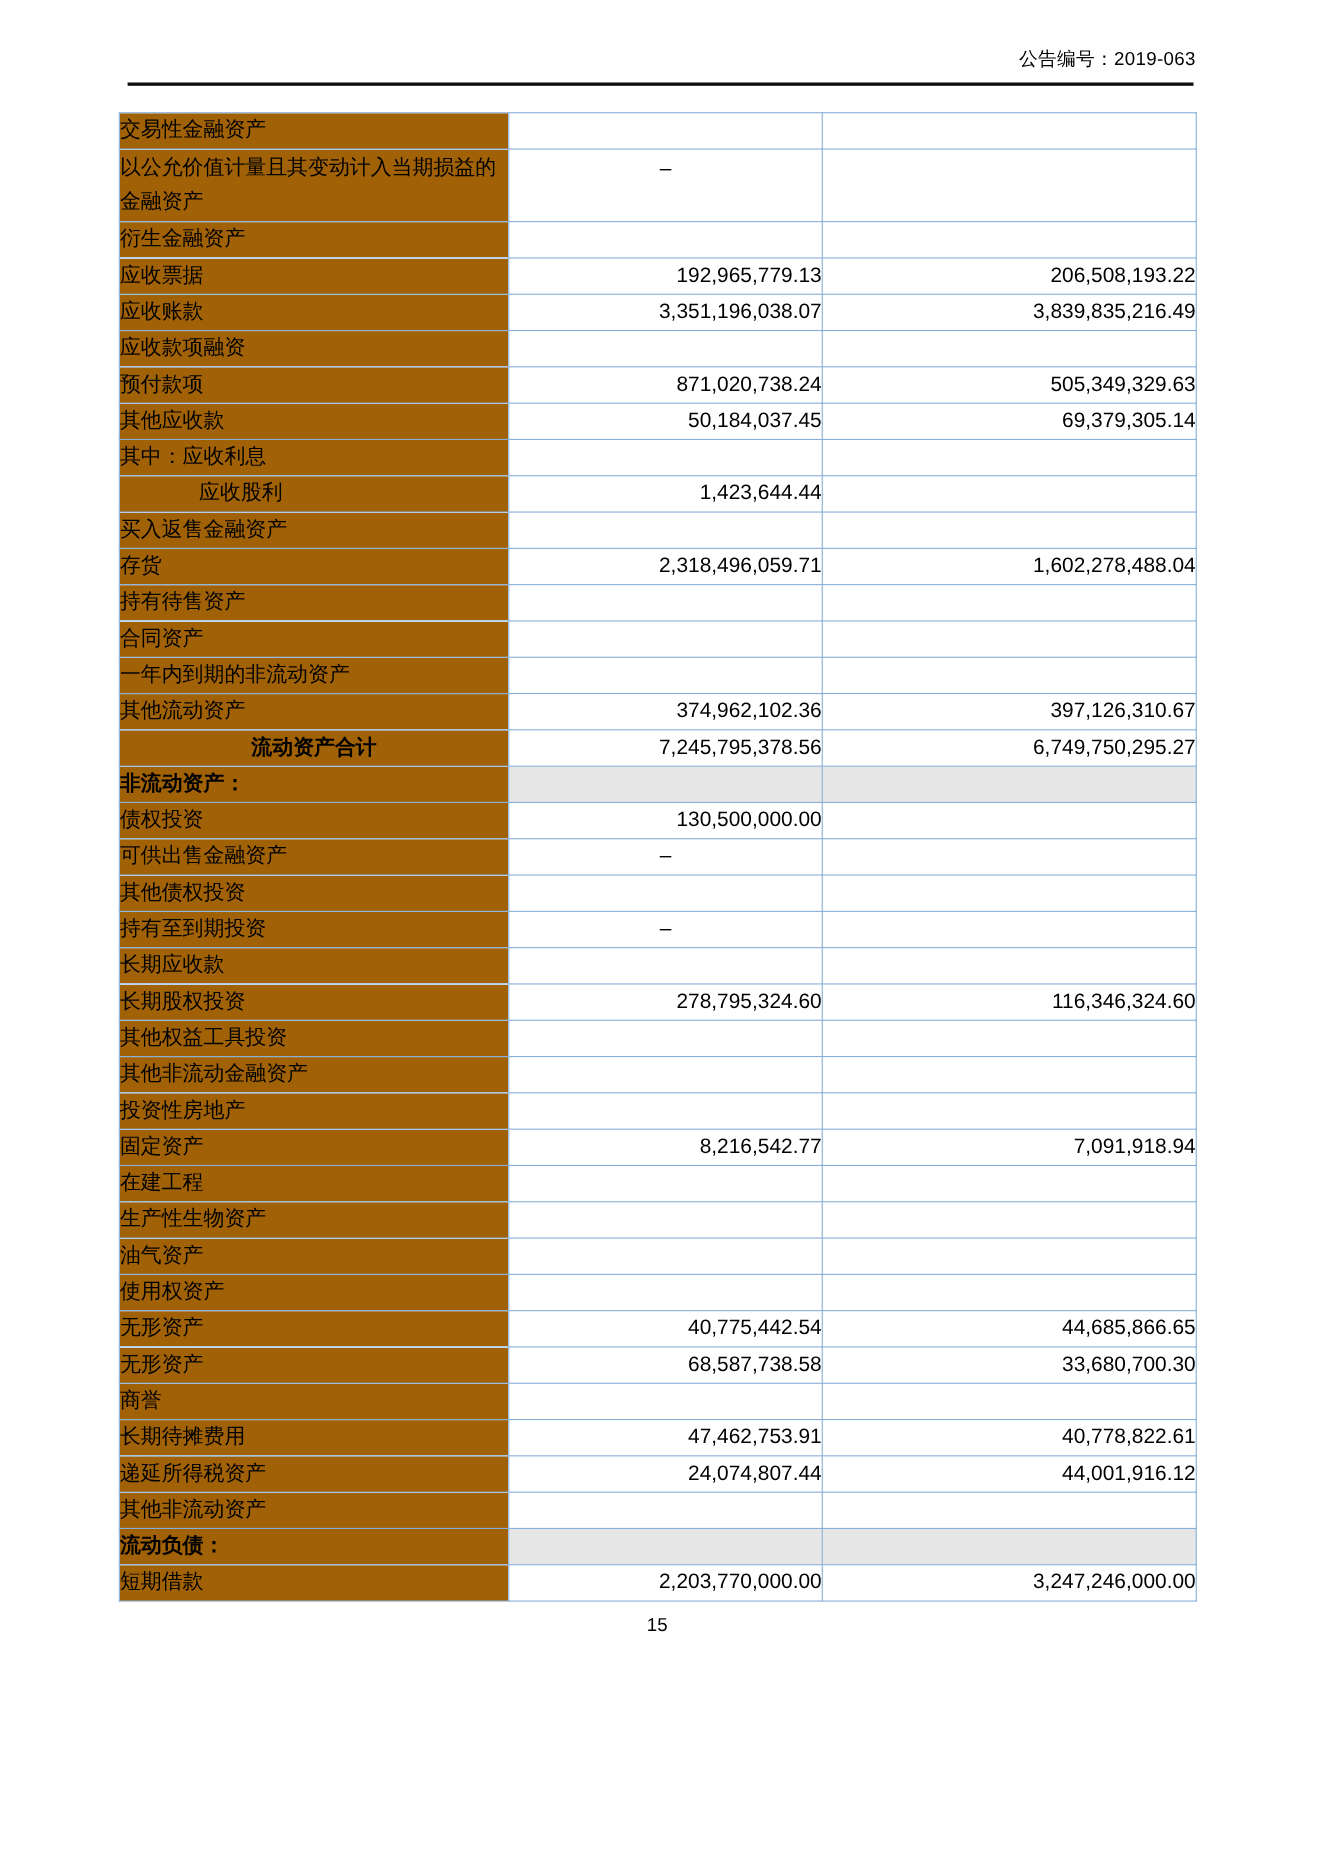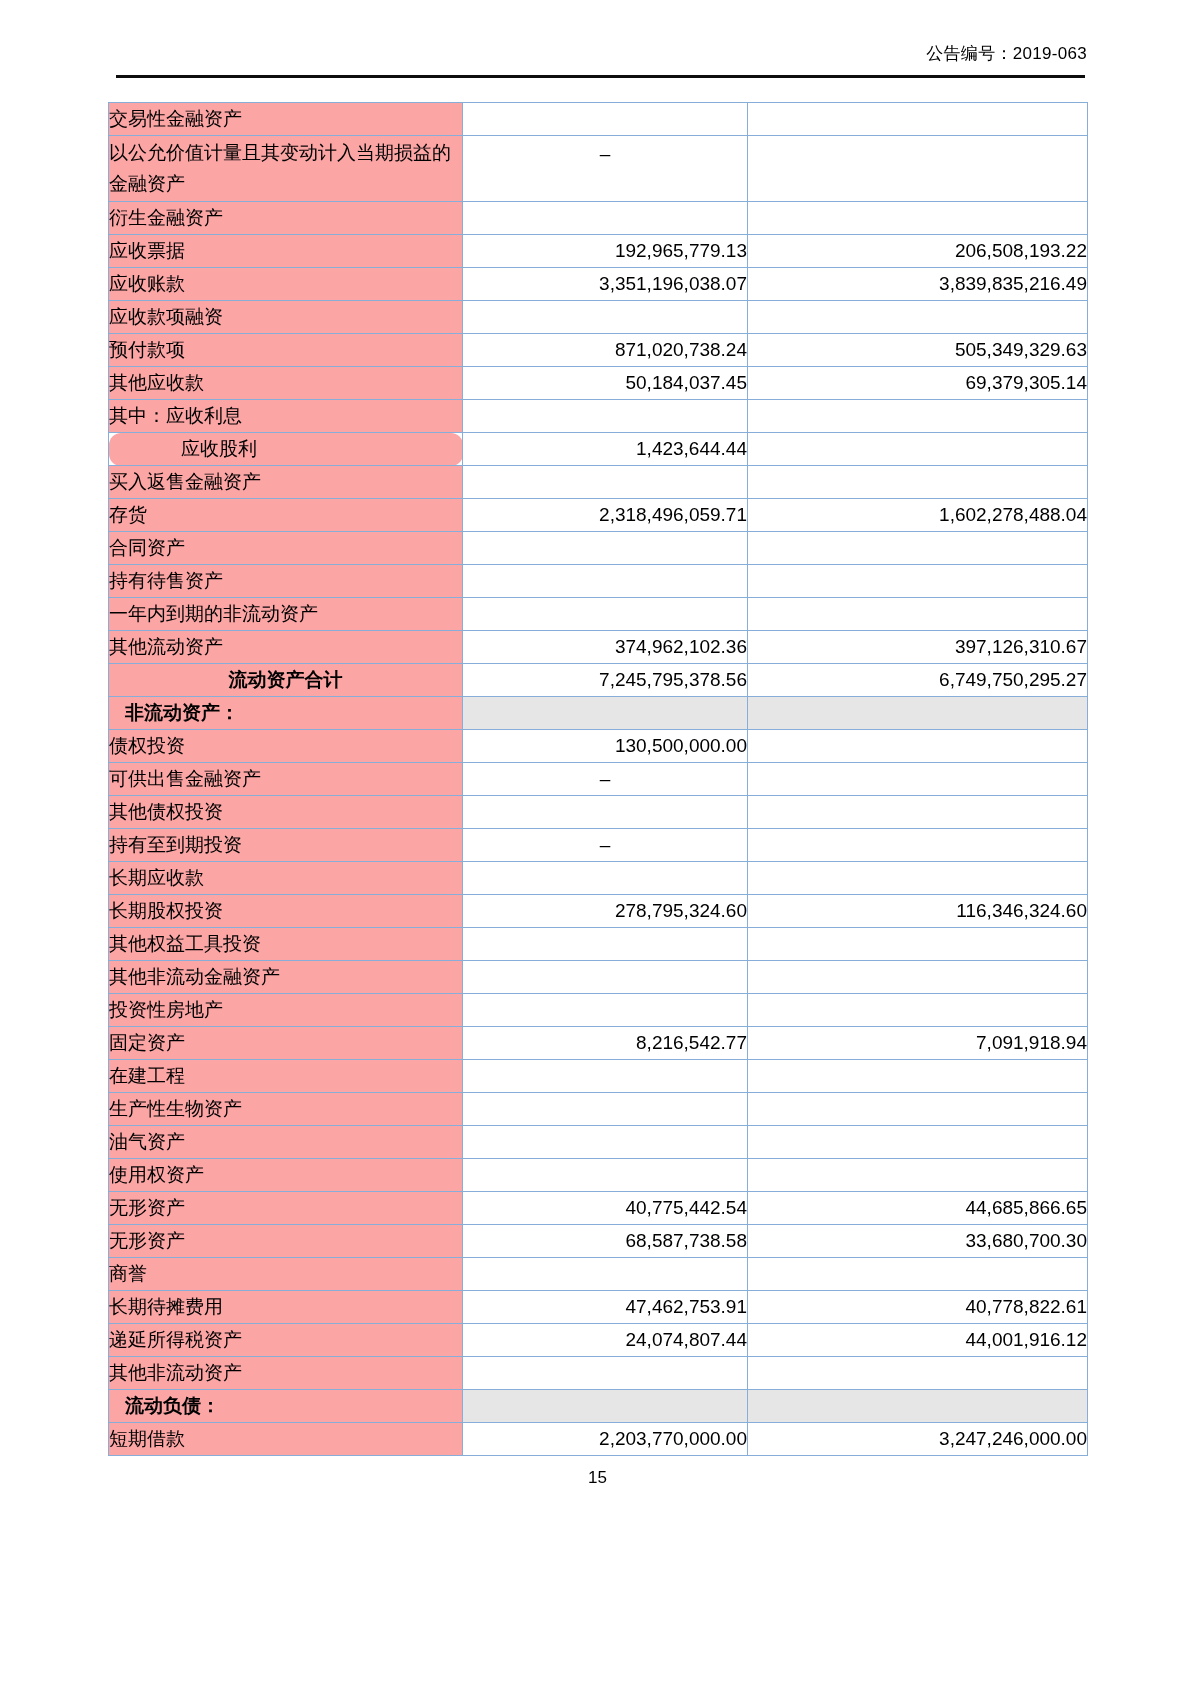--- a/index.html
+++ b/index.html
@@ -43,44 +43,44 @@
     border: 1.5px solid #87aed8;
     height: 33px;
     padding: 0;
     font-size: 19px;
     line-height: 1.15;
     vertical-align: middle;
     overflow: hidden;
     box-sizing: border-box;
   }
   td.c-label {
-    background: #fca5a5;
+    background: #a16207;
     padding-left: 9px;
     padding-right: 6px;
   }
   td.c-val {
     text-align: right;
     padding-right: 11px;
     font-size: 17px;
     background: #ffffff;
   }
   td.c-val.dash {
     text-align: center;
     padding-right: 0;
   }
   tr.wrap td { height: 66px; }
   tr.wrap td.c-label { line-height: 1.6; }
   tr.wrap td.c-val { vertical-align: top; padding-top: 7px; }
-  tr.indent td.c-label { padding-left: 72px; border-radius: 12px; }
+  tr.indent td.c-label { padding-left: 72px; }
   tr.total td.c-label {
     font-weight: bold;
     text-align: center;
     padding-left: 0;
   }
-  tr.section td.c-label { font-weight: bold; padding-left: 16px; }
+  tr.section td.c-label { font-weight: bold; }
   tr.section td.c-val { background: #e7e6e6; }
   .page-footer {
     margin-top: 12px;
     text-align: center;
     font-size: 17px;
   }
 </style>
 </head>
 <body>
 
@@ -149,26 +149,26 @@
           <td class="c-label">买入返售金融资产</td>
           <td class="c-val"></td>
           <td class="c-val"></td>
         </tr>
         <tr>
           <td class="c-label">存货</td>
           <td class="c-val">2,318,496,059.71</td>
           <td class="c-val">1,602,278,488.04</td>
         </tr>
         <tr>
+          <td class="c-label">持有待售资产</td>
+          <td class="c-val"></td>
+          <td class="c-val"></td>
+        </tr>
+        <tr>
           <td class="c-label">合同资产</td>
-          <td class="c-val"></td>
-          <td class="c-val"></td>
-        </tr>
-        <tr>
-          <td class="c-label">持有待售资产</td>
           <td class="c-val"></td>
           <td class="c-val"></td>
         </tr>
         <tr>
           <td class="c-label">一年内到期的非流动资产</td>
           <td class="c-val"></td>
           <td class="c-val"></td>
         </tr>
         <tr>
           <td class="c-label">其他流动资产</td>

